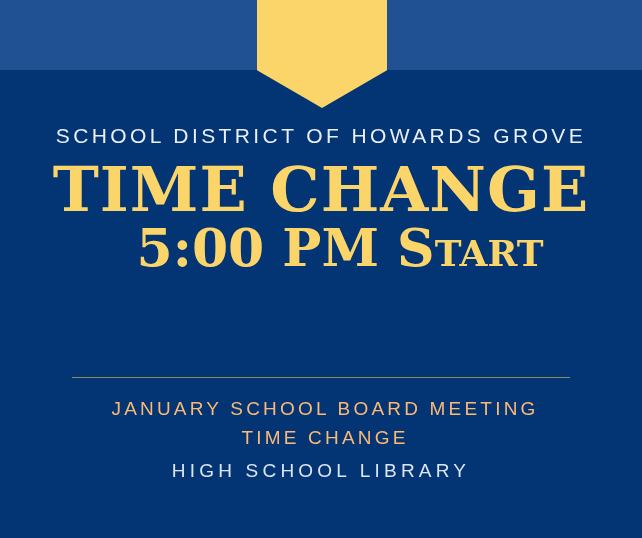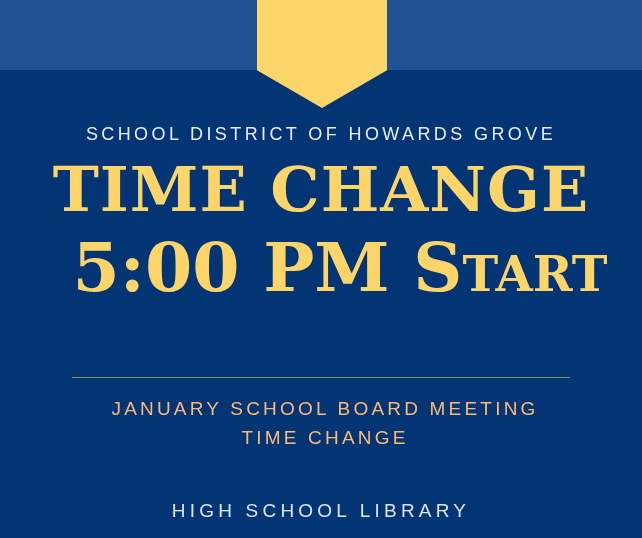--- a/index.html
+++ b/index.html
@@ -52,21 +52,21 @@
     text-align: center;
   }
 
   .eyebrow {
     position: absolute;
     left: 0;
     top: 124px;
     width: 642px;
     color: #e9eef7;
     font-family: "Liberation Sans", sans-serif;
-    font-size: 18px;
+    font-size: 21px;
     font-weight: 400;
     letter-spacing: 3.4px;
     text-transform: uppercase;
     white-space: nowrap;
   }
 
   .headline-block {
     position: absolute;
     left: 0;
     top: 160px;
@@ -91,23 +91,23 @@
     margin-bottom: 2px;
   }
 
   .hl-2 {
     font-size: 68px;
     letter-spacing: 0px;
     margin-top: 4px;
   }
 
   .hl-3 {
-    font-size: 68px;
+    font-size: 52px;
     letter-spacing: 0px;
-    margin-top: 13px;
+    margin-top: 2px;
     padding-left: 38px;
   }
 
   
   .divider {
     position: absolute;
     left: 72px;
     top: 377px;
     width: 498px;
     height: 1px;
@@ -130,21 +130,21 @@
   }
 
   .subtitle .sub-line {
     display: block;
     white-space: nowrap;
   }
 
   .venue {
     position: absolute;
     left: 0;
-    top: 500px;
+    top: 460px;
     width: 642px;
     color: #dde5f1;
     font-family: "Liberation Sans", sans-serif;
     font-size: 19px;
     font-weight: 400;
     letter-spacing: 4.2px;
     text-transform: uppercase;
     white-space: nowrap;
   }
 </style>

